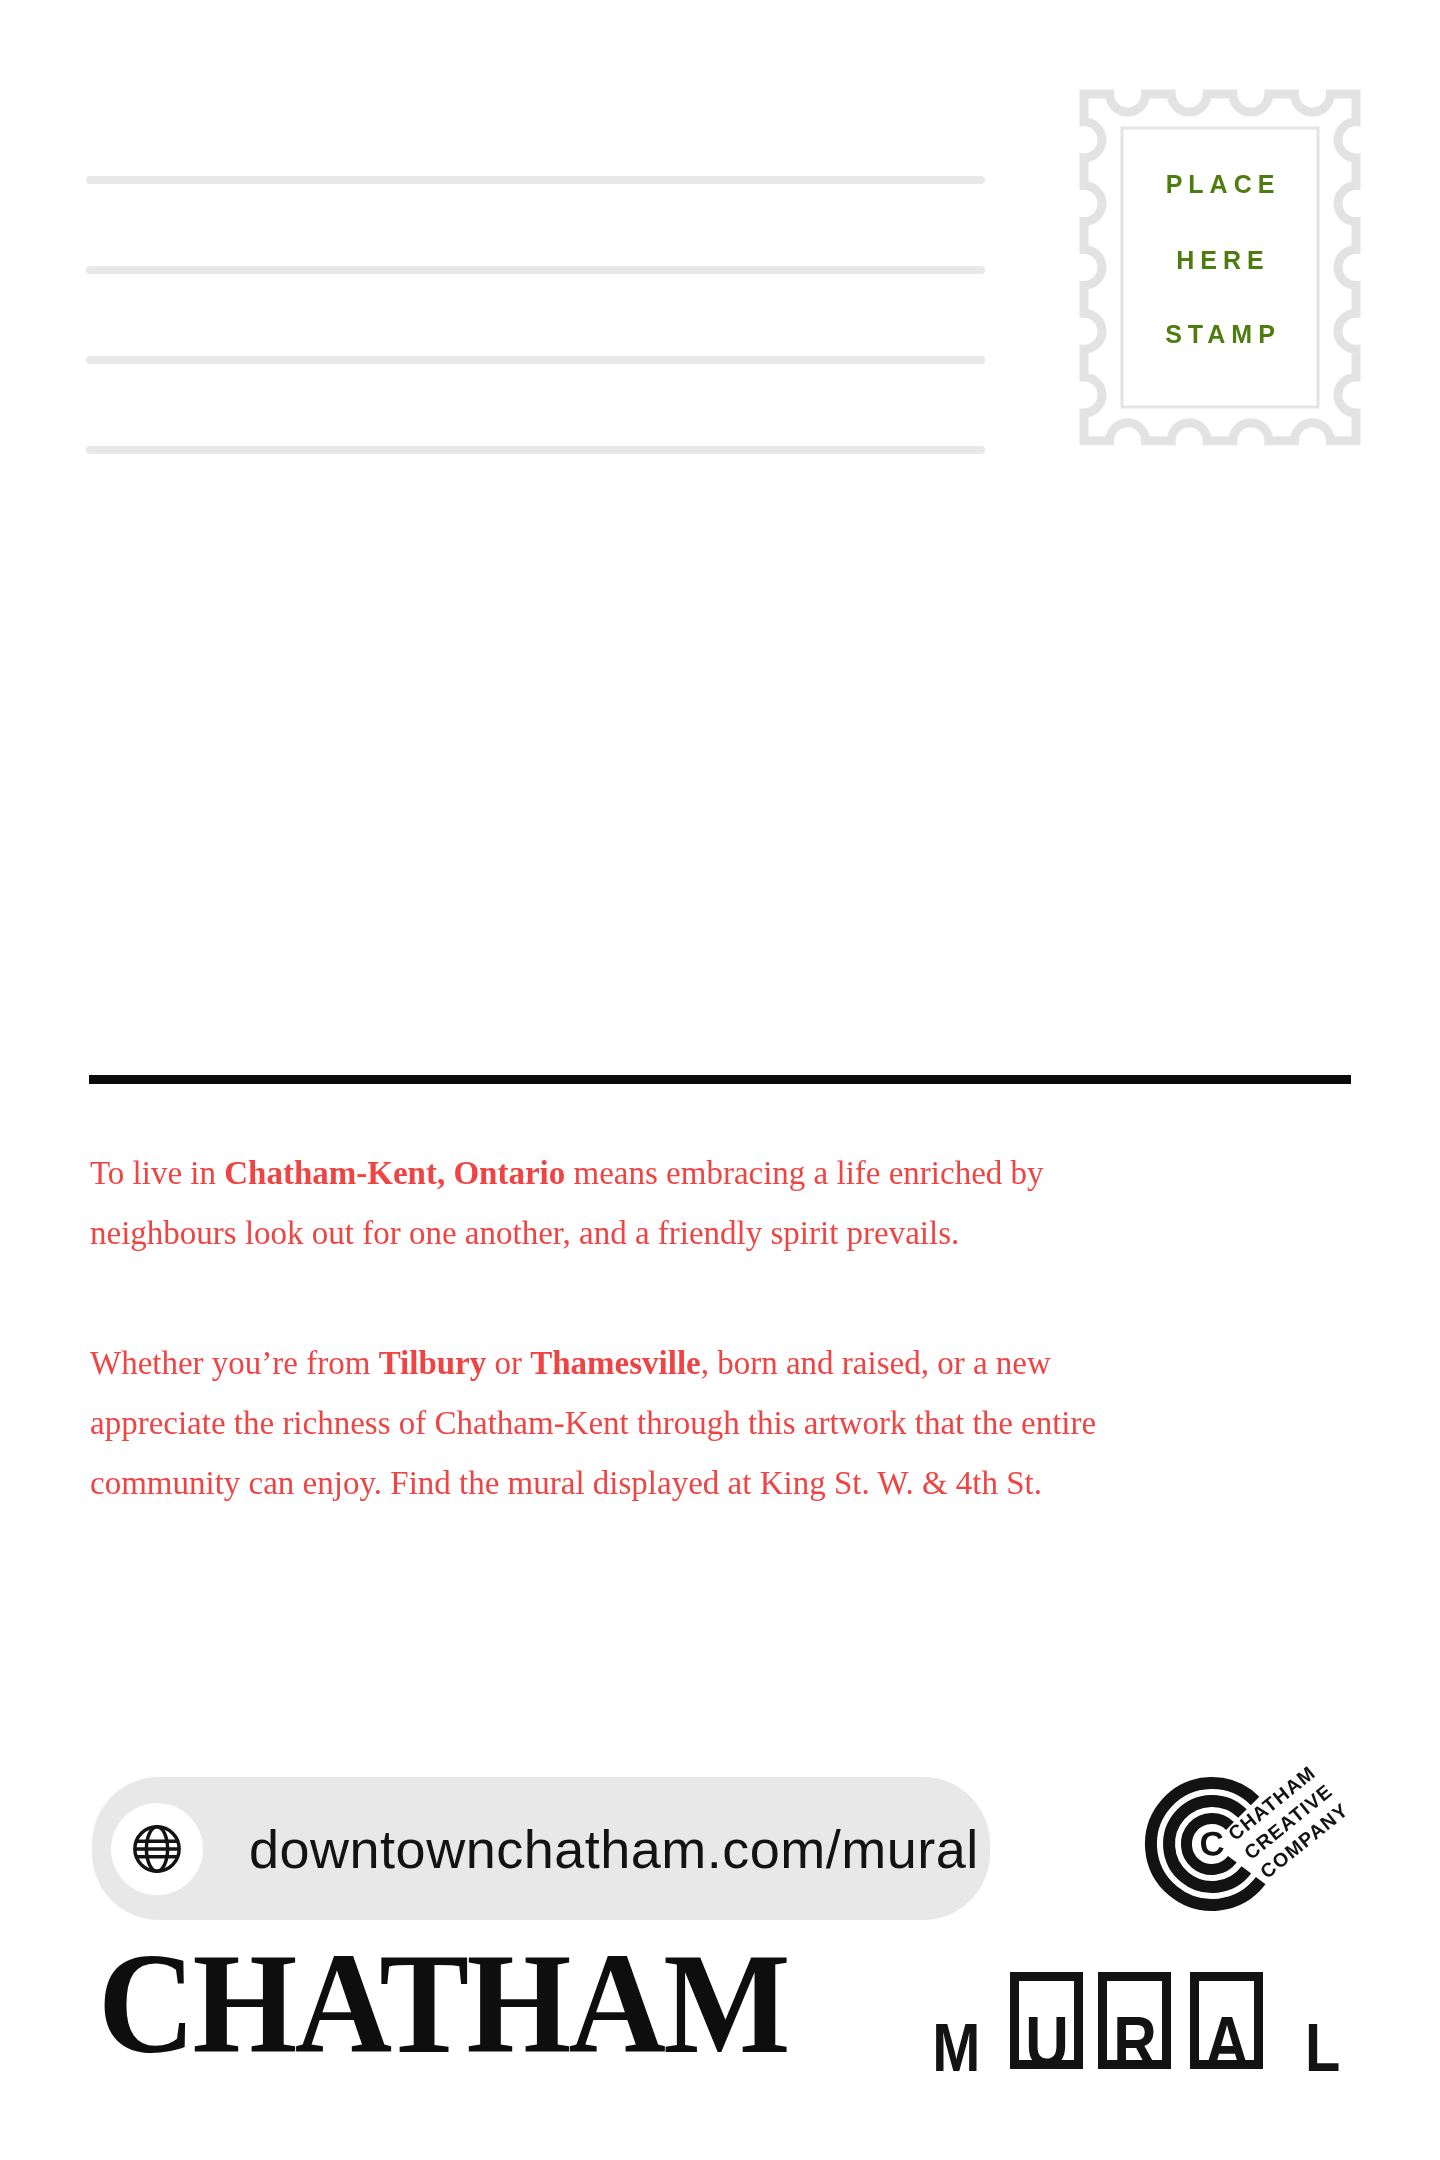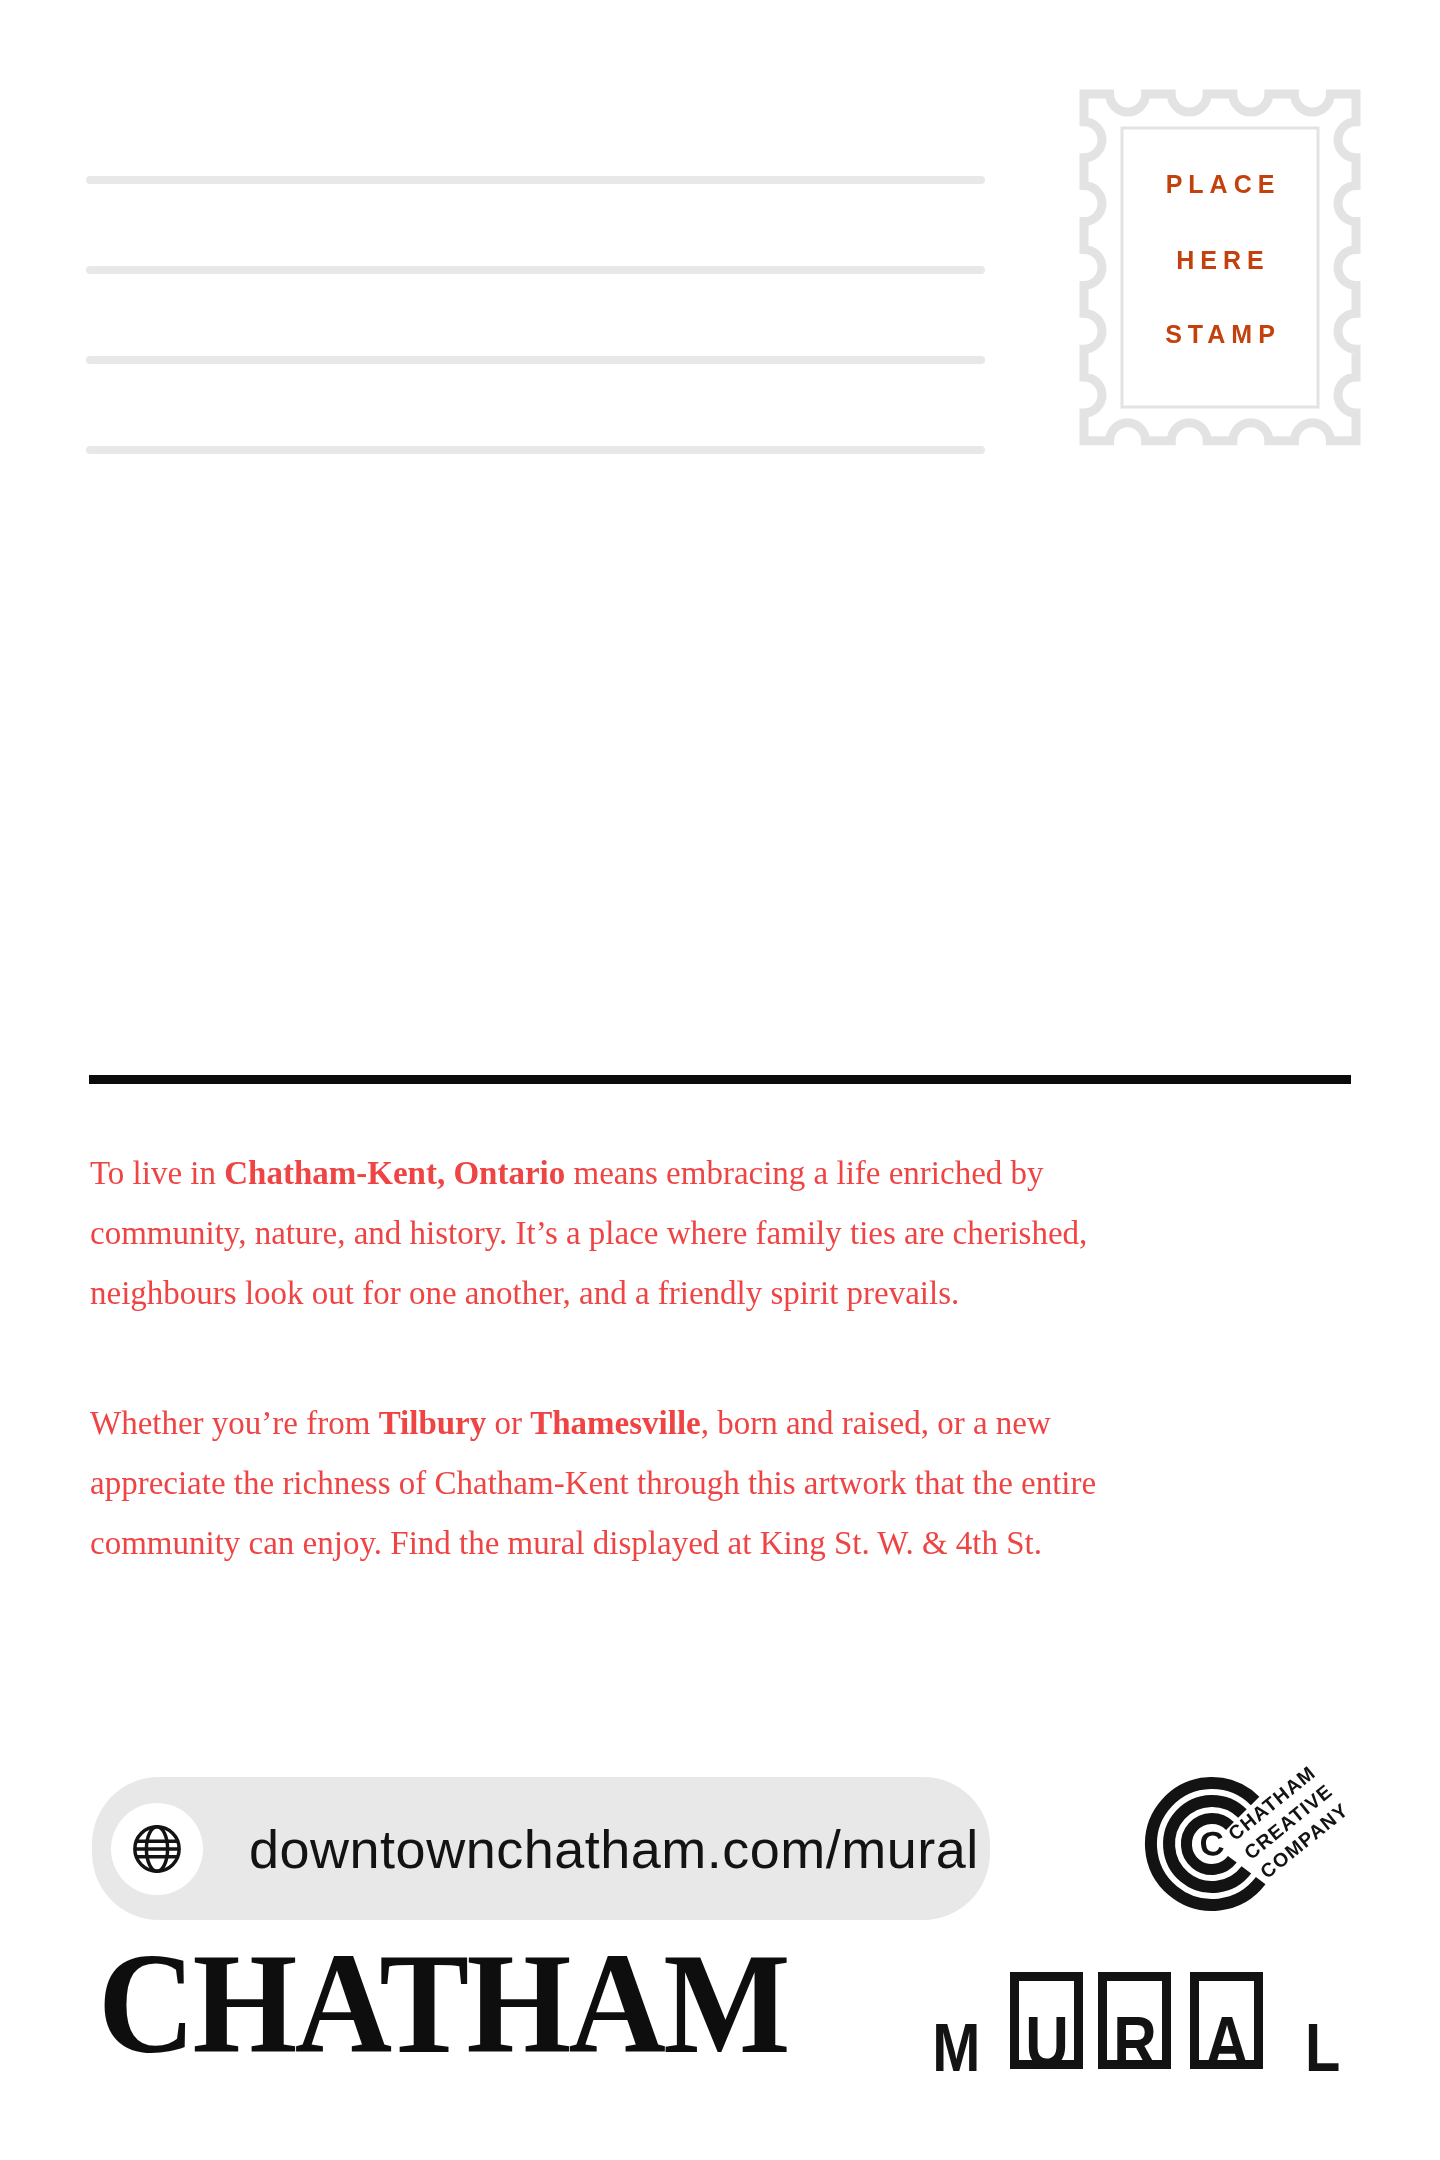--- a/index.html
+++ b/index.html
@@ -6,21 +6,21 @@
   .canvas{position:relative;width:1440px;height:2160px;background:#ffffff;overflow:hidden;
           font-family:"Liberation Sans",sans-serif;color:#111;}
 
   
   .addr-line{position:absolute;left:86px;width:899px;height:8px;border-radius:4px;background:#e8e8e8;}
 
   
   .stamp{position:absolute;left:1078px;top:88px;width:284px;height:359px;}
   .stamp svg{position:absolute;left:0;top:0;}
   .stamp-line{position:absolute;left:0;right:0;text-align:center;font-weight:700;font-size:25px;
-              letter-spacing:6px;text-indent:6px;color:#c2410c;line-height:25px;}
+              letter-spacing:6px;text-indent:6px;color:#4d7c0f;line-height:25px;}
   .stamp-line.s0{top:84px;} .stamp-line.s1{top:160px;} .stamp-line.s2{top:234px;}
 
   
   .divider{position:absolute;left:89px;top:1075px;width:1262px;height:9px;background:#0b0b0b;}
 
   
   .body-text{position:absolute;left:90px;top:1143px;width:1300px;
              font-family:"Liberation Serif",serif;font-size:33px;line-height:60px;color:#ef4444;}
   .para + .para{margin-top:70px;}
   .body-text strong{font-weight:700;}
@@ -77,21 +77,20 @@
     <div class="stamp-line s0">PLACE</div>
     <div class="stamp-line s1">HERE</div>
     <div class="stamp-line s2">STAMP</div>
   </div>
 
   <div class="divider"></div>
 
   <div class="body-text" id="body-text">
       <div class="para">
         <div class="tline"><span>To live in </span><strong>Chatham-Kent, Ontario</strong><span> means embracing a life enriched by</span></div>
-        <div class="tline"><span>community, nature, and history. It’s a place where family ties are cherished,</span></div>
         <div class="tline"><span>neighbours look out for one another, and a friendly spirit prevails.</span></div>
       </div>
       <div class="para">
         <div class="tline"><span>Whether you’re from </span><strong>Tilbury</strong><span> or </span><strong>Thamesville</strong><span>, born and raised, or a new</span></div>
         <div class="tline"><span>appreciate the richness of Chatham-Kent through this artwork that the entire</span></div>
         <div class="tline"><span>community can enjoy. Find the mural displayed at King St. W. &amp; 4th St.</span></div>
       </div>
     </div>
 
   <div class="pill">

